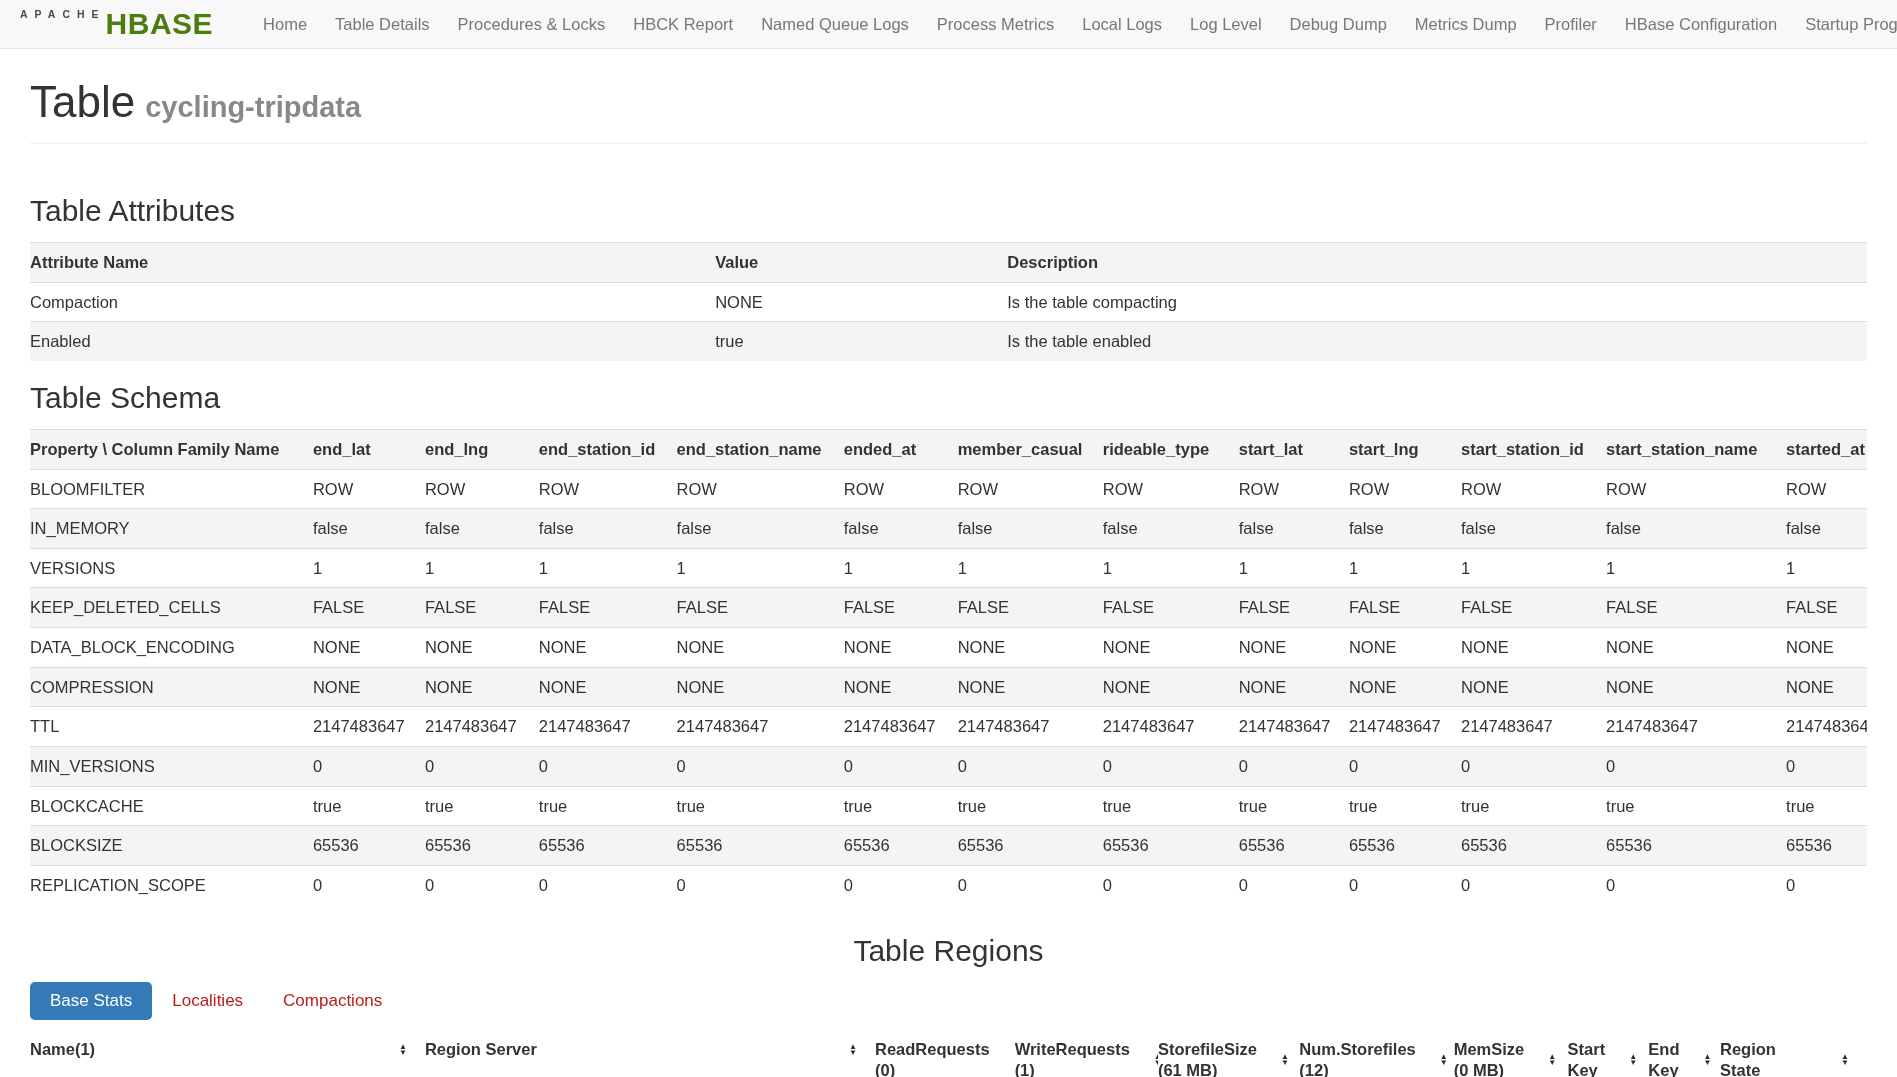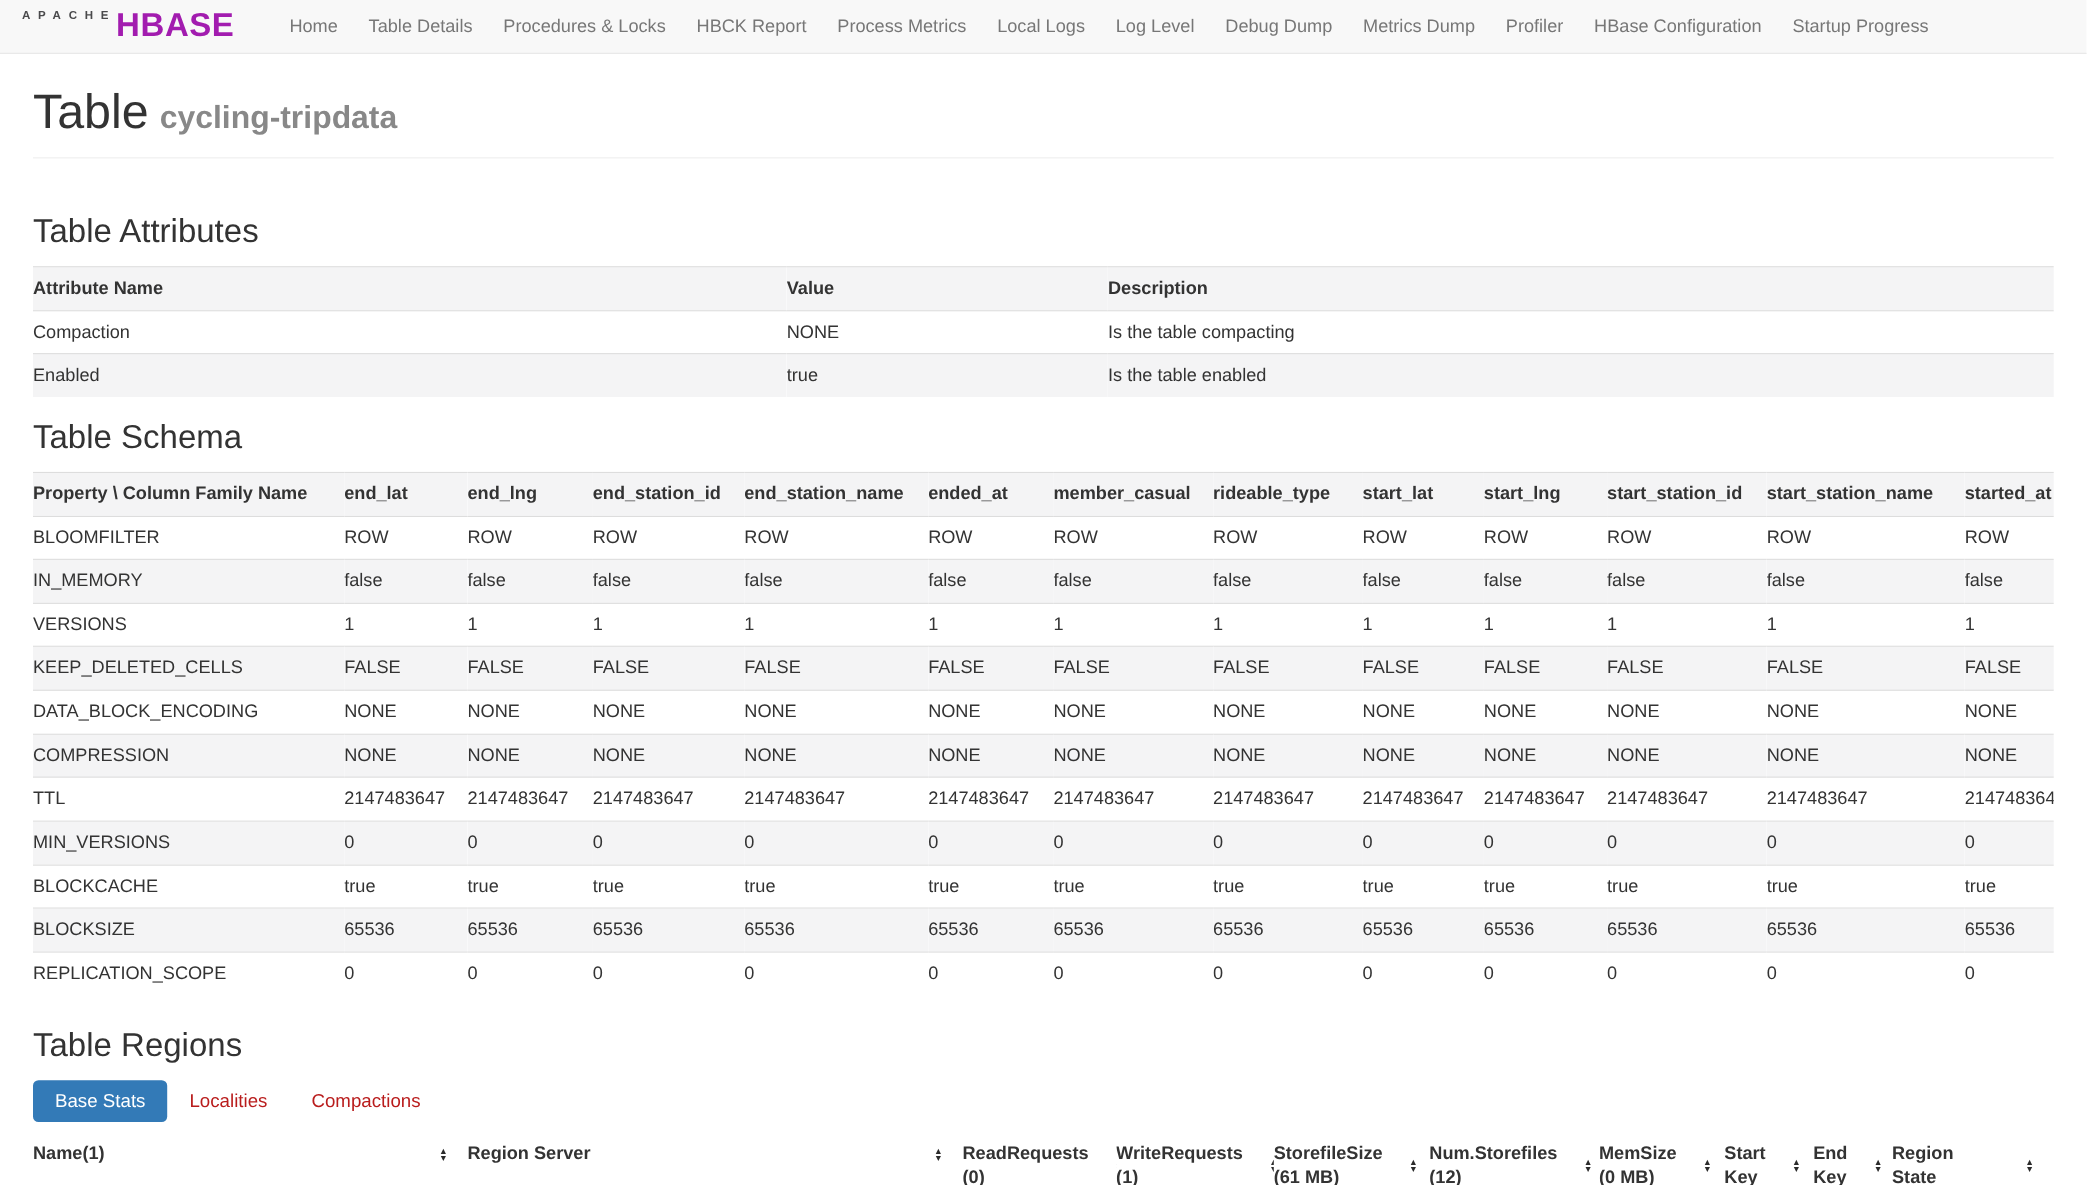--- a/index.html
+++ b/index.html
@@ -21,40 +21,40 @@
   }
   .logo {
     display: flex; flex-direction: row; justify-content: center;
     line-height: 1; padding: 2px 10px; margin-right: 26px; cursor: pointer;
   }
   .logo-top {
     font-size: 10.5px; font-weight: 700; letter-spacing: 7px;
     color: #4a4a4c; margin-bottom: 2px; white-space: nowrap;
   }
   .logo-bottom {
-    font-size: 30px; font-weight: 800; color: #a21caf;
+    font-size: 30px; font-weight: 800; color: #4d7c0f;
     letter-spacing: 0.5px; white-space: nowrap;
   }
   .nav-menu { display: flex; list-style: none; margin: 0; padding: 0; }
   .nav-menu li {
     color: #777; font-size: 16.5px; padding: 14px 14px;
     cursor: pointer; white-space: nowrap;
   }
   
   .container { padding: 0 30px 30px 30px; }
   .page-header {
     margin: 28px 0 26px; padding-bottom: 16px;
     border-bottom: 1px solid #eee;
   }
   .page-header h1 { margin: 0; font-size: 44px; font-weight: 500; color: #333; }
   .page-header h1 .subtitle { font-size: 29px; color: #888; font-weight: 700; margin-left: 10px; }
   h2.section-heading { font-size: 30px; font-weight: 500; color: #333; margin: 0 0 14px 0; }
   .mt-attr { margin-top: 50px !important; }
   .mt-schema { margin-top: 20px !important; }
-  .mt-regions { margin-top: 30px !important; }
+  .mt-regions { margin-top: 30px !important; text-align: center; }
   
   table { width: 100%; border-collapse: collapse; table-layout: fixed; }
   th, td {
     text-align: left; padding: 9px 10px 9px 0;
     border-top: 1px solid #ddd;
     font-size: 16.5px; line-height: 1.25; vertical-align: top;
     overflow: hidden;
   }
   th { font-weight: 700; }
   
@@ -78,20 +78,21 @@
 <nav class="navbar">
   <div class="logo">
     <span class="logo-top">APACHE</span>
     <span class="logo-bottom">HBASE</span>
   </div>
   <ul class="nav-menu">
       <li>Home</li>
       <li>Table Details</li>
       <li>Procedures &amp; Locks</li>
       <li>HBCK Report</li>
+      <li>Named Queue Logs</li>
       <li>Process Metrics</li>
       <li>Local Logs</li>
       <li>Log Level</li>
       <li>Debug Dump</li>
       <li>Metrics Dump</li>
       <li>Profiler</li>
       <li>HBase Configuration</li>
       <li>Startup Progress</li>
     </ul>
 </nav>

